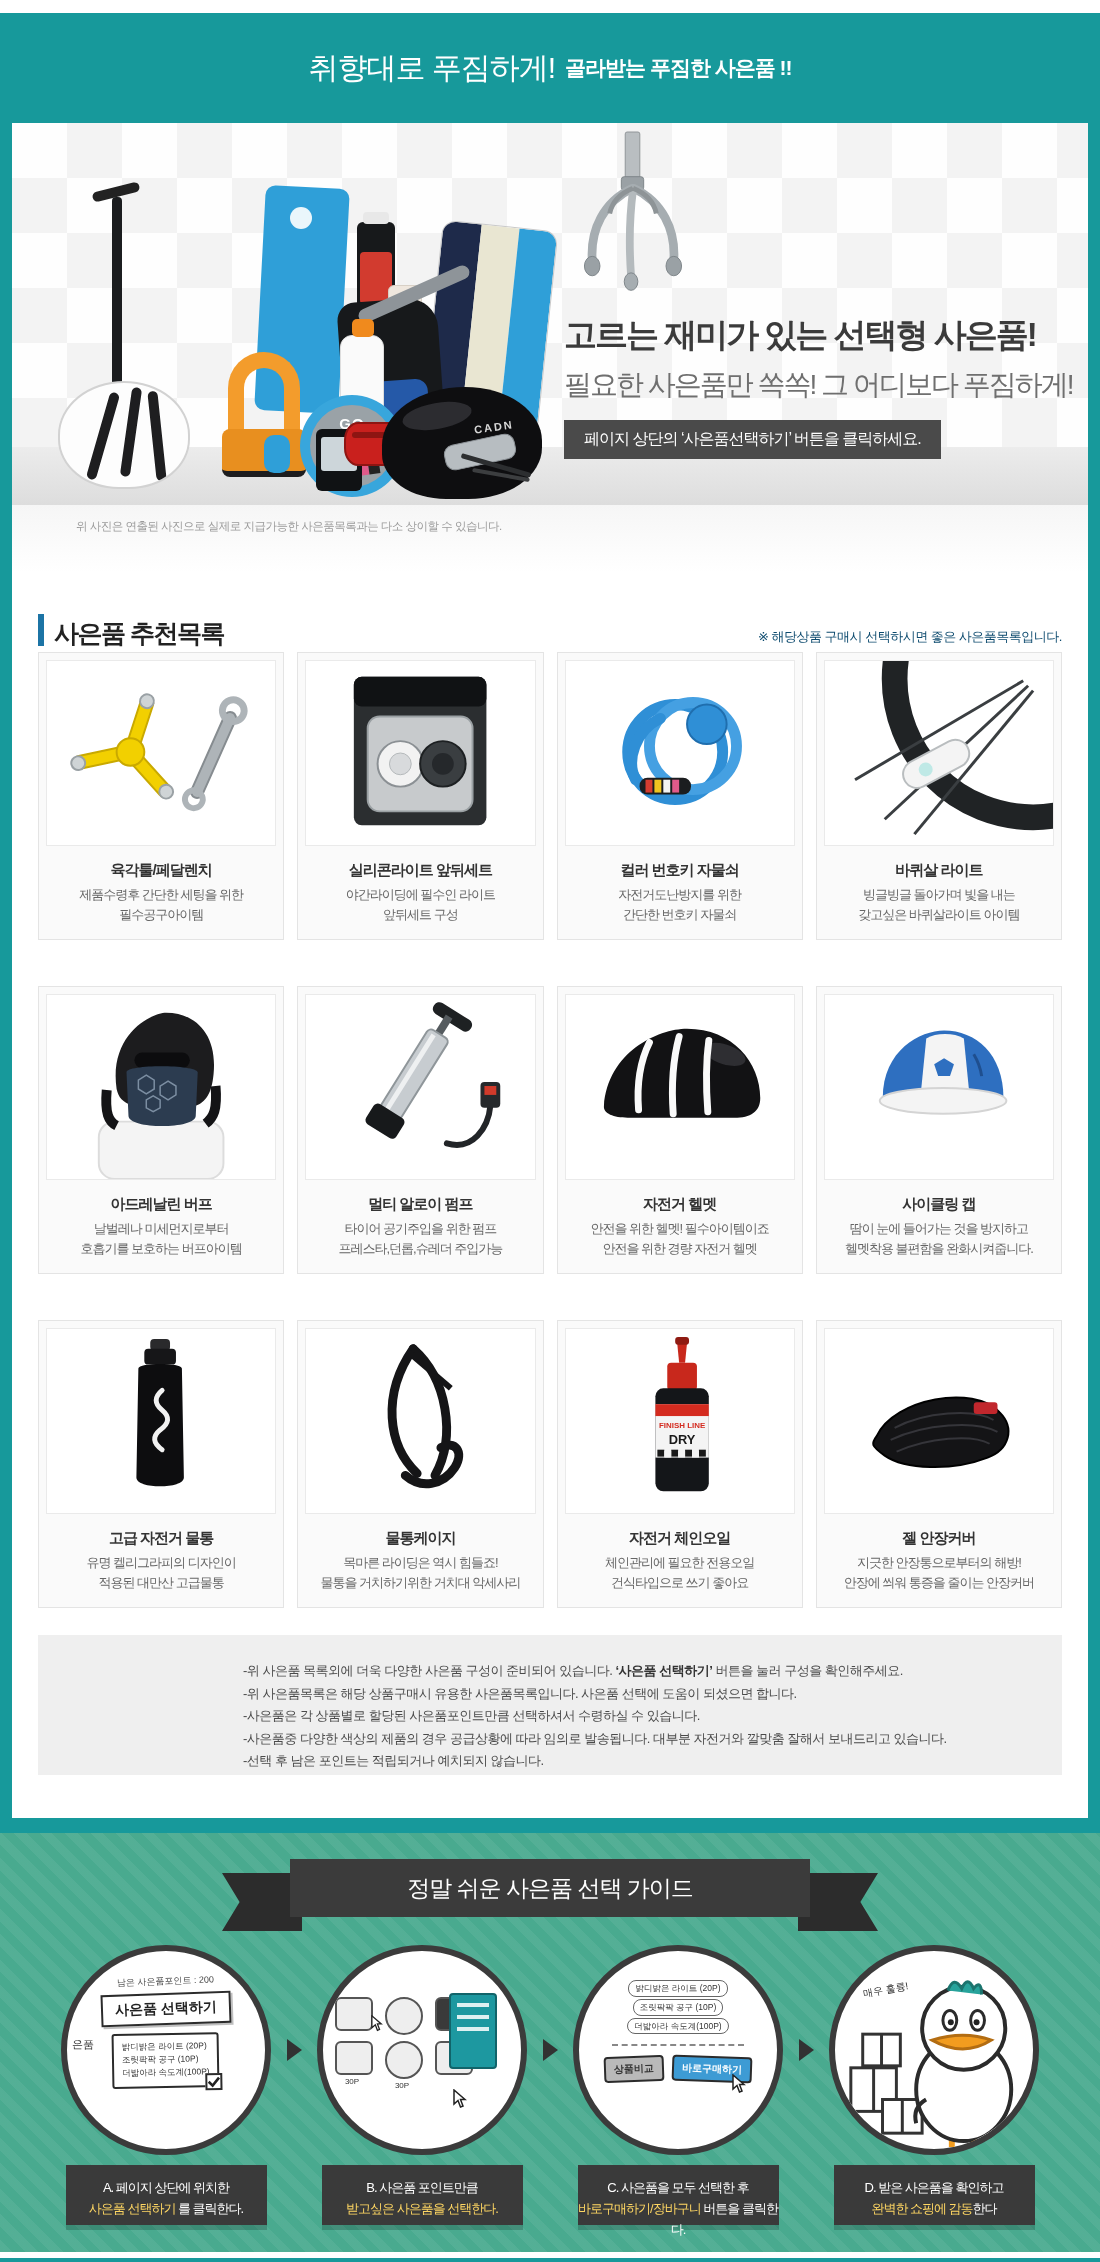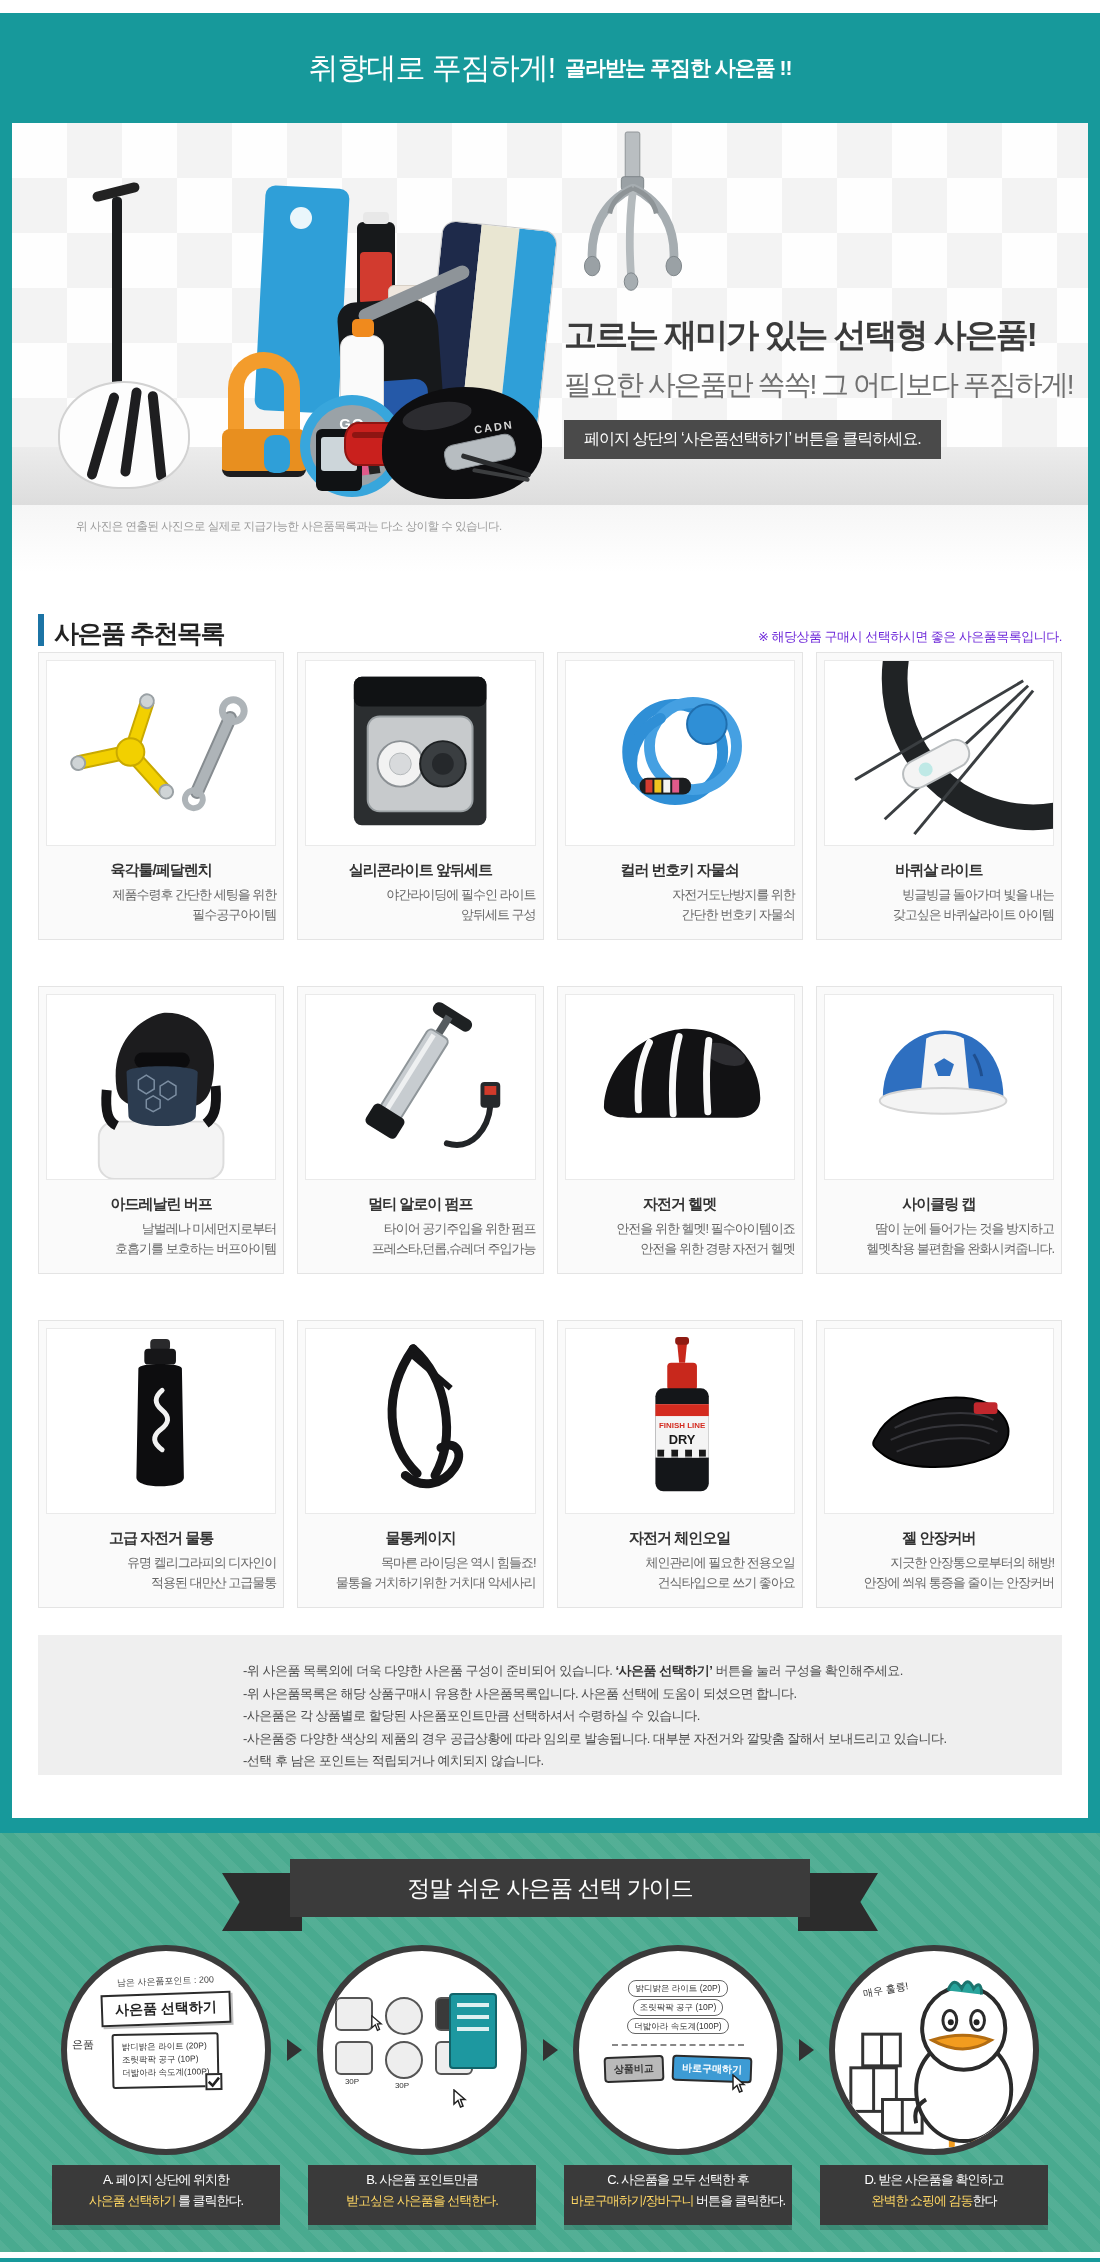--- a/index.html
+++ b/index.html
@@ -65,47 +65,47 @@
   .multitool{left:420px;top:272px;width:72px;height:26px;background:#b7bdc1;border-radius:10px;transform:rotate(-12deg);border:1px solid #8d9398;}
   .hexkey1{left:436px;top:296px;width:72px;height:5px;background:#2c2e30;transform:rotate(16deg);border-radius:2px;}
   .hexkey2{left:448px;top:306px;width:58px;height:4px;background:#3c3e40;transform:rotate(10deg);border-radius:2px;}
   
   .caption-area{height:96px;box-sizing:border-box;padding:14px 0 0 64px;background:linear-gradient(#f6f6f6,#ffffff 70%);}
   .caption-area p{margin:0;font-size:11.5px;color:#9b9b9b;letter-spacing:-0.5px;}
   
   .sec-head{height:51px;margin:0 26px;display:flex;align-items:flex-end;padding-bottom:6px;box-sizing:border-box;}
   .sec-bar{width:6px;height:32px;background:#1c74a5;margin-right:10px;}
   .sec-head h2{font-size:25px;margin:0;color:#222;letter-spacing:-1.5px;line-height:1;}
-  .sec-note{margin-left:auto;font-size:13px;color:#6d28d9;letter-spacing:-0.5px;}
+  .sec-note{margin-left:auto;font-size:13px;color:#0c4a6e;letter-spacing:-0.5px;}
   
   .grid{display:grid;grid-template-columns:repeat(4,1fr);column-gap:13px;row-gap:46px;margin:0 26px;}
   .card{height:288px;background:#fafafa;border:1px solid #e4e4e4;box-sizing:border-box;padding:7px;text-align:center;}
   .card-img{height:186px;background:#fff;border:1px solid #eaeaea;box-sizing:border-box;overflow:hidden;}
   .card-img svg{width:100%;height:100%;display:block;}
   .card-title{margin-top:15px;font-size:15px;font-weight:bold;color:#333;letter-spacing:-1px;}
-  .card-desc{margin-top:5px;font-size:13px;color:#666;line-height:20px;letter-spacing:-1px;text-align:right;}
+  .card-desc{margin-top:5px;font-size:13px;color:#666;line-height:20px;letter-spacing:-1px;}
   
   .notes{margin:27px 26px 0 26px;height:140px;box-sizing:border-box;background:#efefef;padding:25px 46px 0 205px;}
   .notes p{margin:0;font-size:13px;color:#4a4a4a;line-height:22.5px;letter-spacing:-0.5px;}
   .notes strong{color:#333;}
   .gap-bottom{height:43px;background:#fff;}
   
   .teal-strip{height:15px;background:#17999b;}
   .guide{height:419px;box-sizing:border-box;padding-top:26px;overflow:hidden;background-color:#49aa8f;
     background-image:repeating-linear-gradient(45deg,rgba(255,255,255,0.06) 0 9px,transparent 9px 18px);}
   .ribbon{position:relative;width:520px;margin:0 auto;height:58px;}
   .ribbon-tail{position:absolute;top:14px;width:80px;height:58px;background:#2c2c2c;}
   .ribbon-tail.left{left:-68px;clip-path:polygon(0 0,100% 0,100% 100%,0 100%,22% 50%);}
   .ribbon-tail.right{right:-68px;clip-path:polygon(0 0,100% 0,78% 50%,100% 100%,0 100%);}
   .ribbon-box{position:relative;height:58px;background:#3b3b3b;color:#fff;font-size:23px;letter-spacing:-1px;display:flex;align-items:center;justify-content:center;}
   .steps{display:flex;justify-content:center;margin-top:28px;}
   .step{width:237px;display:flex;flex-direction:column;align-items:center;}
   .arrow{width:0;height:0;border-top:11px solid transparent;border-bottom:11px solid transparent;border-left:15px solid #323232;margin:94px 2px 0 2px;flex:0 0 auto;}
   .circle{width:198px;height:198px;border-radius:50%;border:6px solid #3b3b3b;background:#fff;position:relative;overflow:hidden;display:flex;flex-direction:column;align-items:center;}
-  .step-caption{width:228px;height:60px;box-sizing:border-box;margin-top:10px;background:#3a3a3a;color:#fff;font-size:13px;letter-spacing:-1px;line-height:21px;text-align:center;padding-top:4px;box-shadow:0 5px 0 rgba(0,0,0,0.18);}
+  .step-caption{width:201px;height:60px;box-sizing:border-box;margin-top:10px;background:#3a3a3a;color:#fff;font-size:13px;letter-spacing:-1px;line-height:21px;text-align:center;padding-top:12px;box-shadow:0 5px 0 rgba(0,0,0,0.18);}
   .hl{color:#ffd763;}
   
   .skA-points{font-size:9px;color:#444;transform:rotate(-2deg);margin-top:24px;}
   .skA-btn{margin-top:5px;border:2px solid #2b2b2b;padding:5px 12px;font-size:14px;font-weight:bold;color:#222;background:#fff;transform:rotate(-2deg);box-shadow:2px 2px 0 rgba(0,0,0,0.25);}
   .skA-list{margin-top:8px;border:2px solid #2b2b2b;border-radius:3px;padding:5px 8px 6px 8px;font-size:8.5px;color:#333;line-height:1.55;position:relative;transform:rotate(-1deg);background:#fff;}
   .skA-check{position:absolute;right:-5px;bottom:-5px;width:13px;height:13px;border:2px solid #2b2b2b;background:#fff;}
   .skA-check svg{width:100%;height:100%;display:block;}
   .skA-side{position:absolute;left:5px;top:86px;font-size:11px;color:#333;font-family:Liberation Mono, monospace;}
   
   .skB-panel{position:absolute;right:24px;top:42px;width:44px;height:72px;background:#1d98a0;border:2px solid #11646a;border-radius:4px;}

